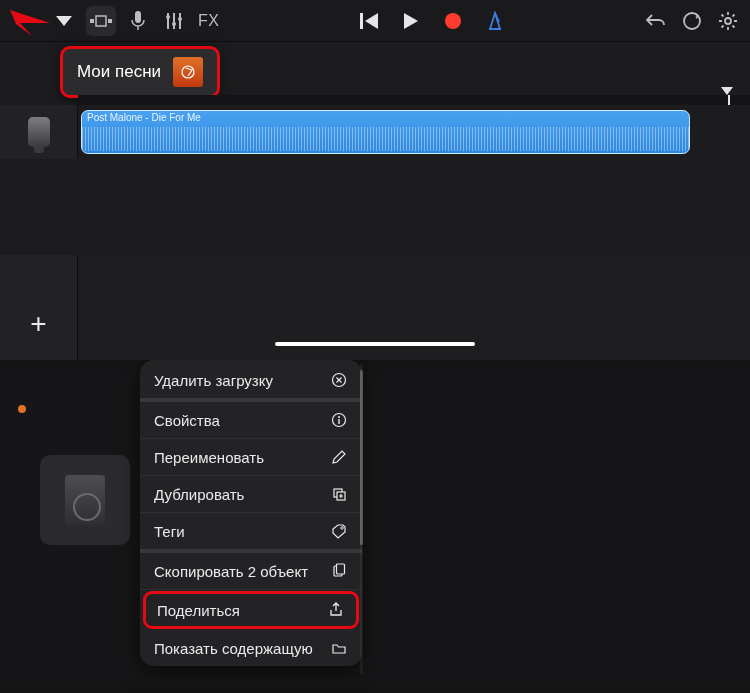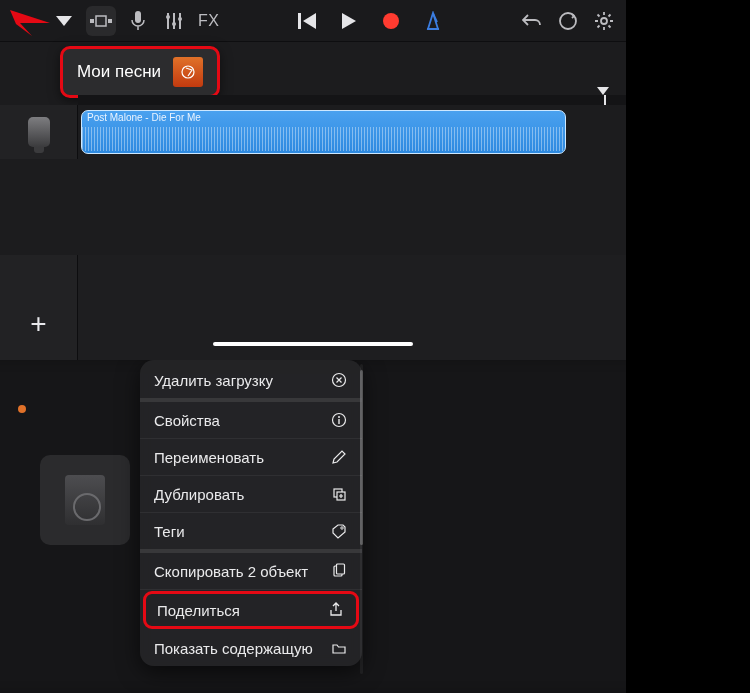--- a/index.html
+++ b/index.html
@@ -1,17 +1,17 @@
 <!DOCTYPE html>
 <html><head>
 <meta charset="utf-8">
 <style>
   * { box-sizing: border-box; margin: 0; padding: 0; }
   html, body { width: 750px; height: 693px; overflow: hidden; font-family: -apple-system, "Helvetica Neue", Arial, sans-serif; background:#000; }
-  .app { width:626px; height:693px; position:relative; display:flex; flex-direction:column;justify-content:center; }
+  .app { width:750px; height:693px; position:relative; display:flex; flex-direction:column;justify-content:center; }
 
   
   .editor { height:360px; background:#1c1c1e; position:relative; color:#b5b5b8; }
   .toolbar { display:flex; align-items:center; gap:8px; height:42px; padding:0 8px 0 50px; background:#1a1a1c; border-bottom:1px solid #0e0e10; }
   .tool-btn { width:28px; height:28px; display:flex; align-items:center; justify-content:center; color:#bcbcc0; }
   .tool-txt { font-size:16px; letter-spacing:0.5px; color:#bcbcc0; padding:0 2px; }
   .pill { display:flex; align-items:center; gap:0; background:#2a2a2c; border-radius:6px; padding:2px; }
   .pill .tool-btn { width:26px; height:26px; }
   .spacer { flex:1; }
   .center-group{ display:flex; align-items:center; gap:14px; }

